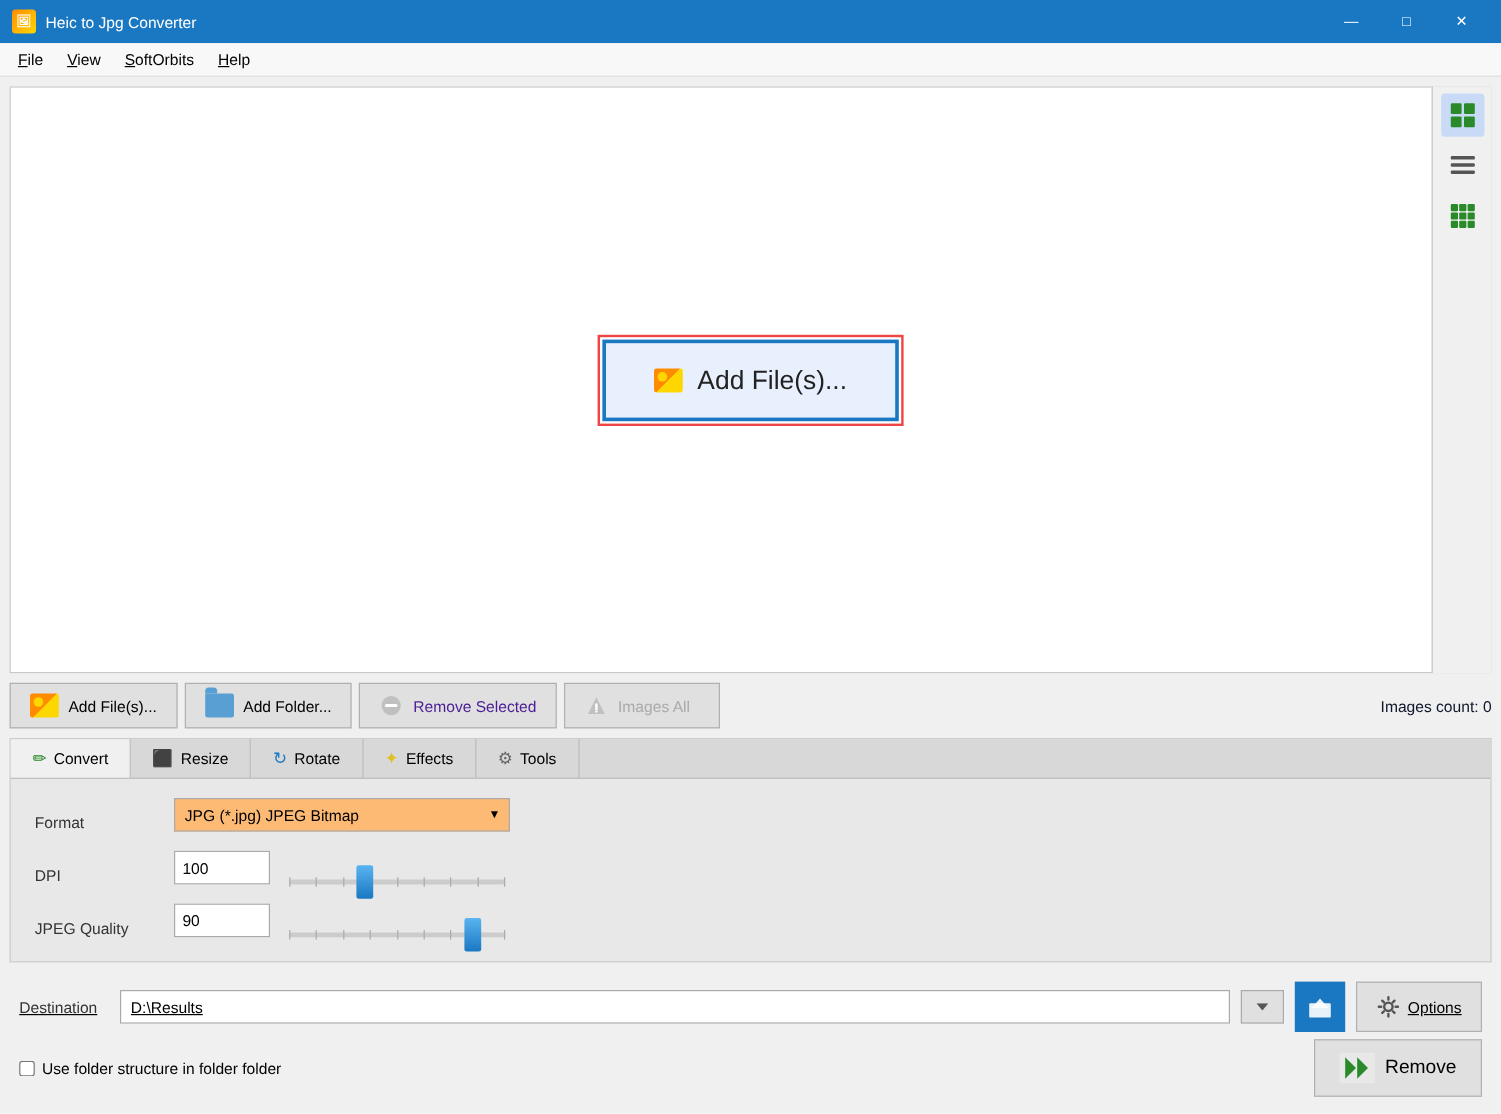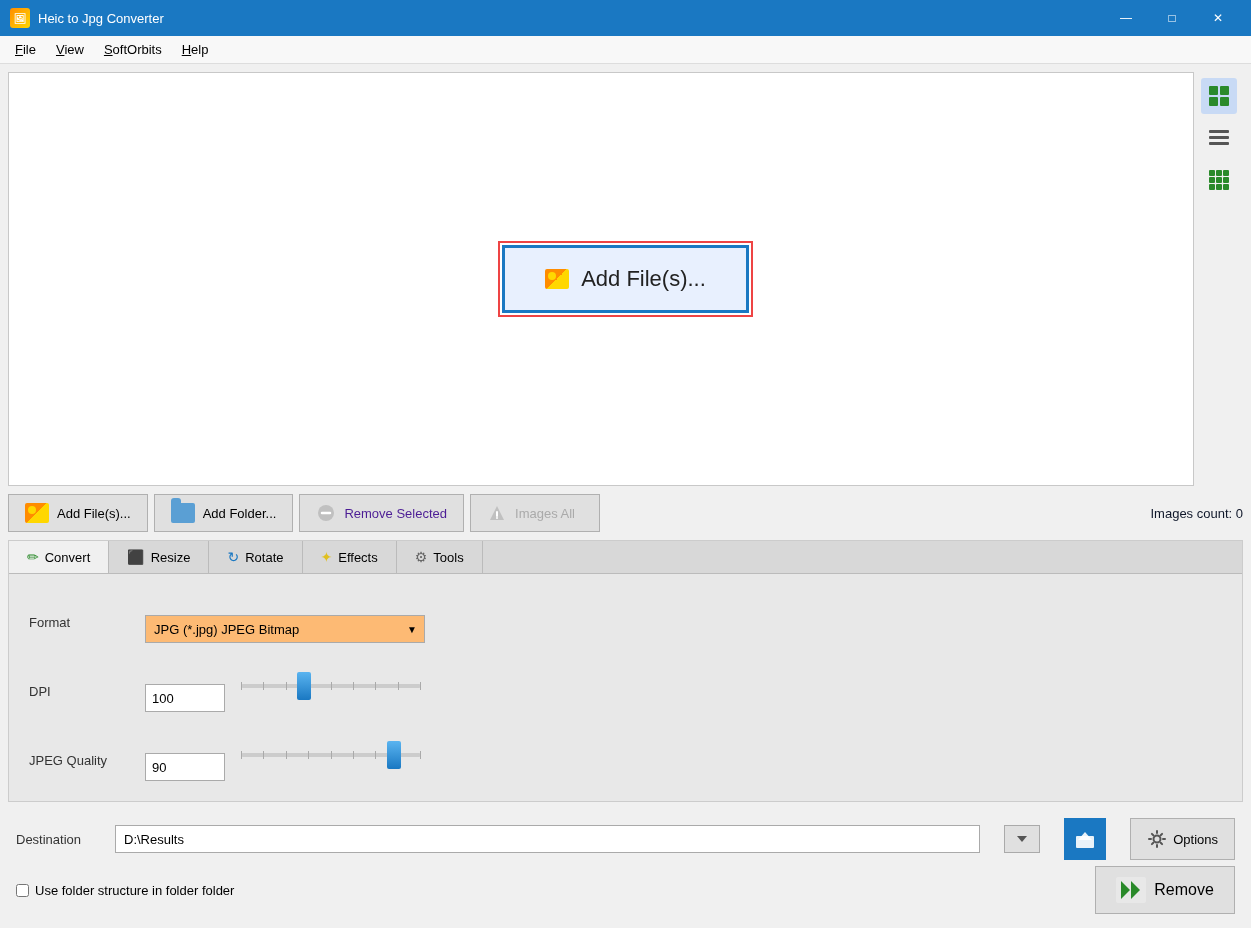--- a/index.html
+++ b/index.html
@@ -161,23 +161,22 @@
 
     #settings-content {
       padding: 16px 20px 20px 20px;
       display: flex;
       flex-direction: column;
       gap: 16px;
     }
 
     .setting-row {
       display: flex;
-      align-items: flex-start;
+      align-items: flex-end;
       gap: 16px;
-      margin-top: 25px;
     }
 
     .setting-label {
       width: 100px;
       font-size: 13px;
       color: #333;
     }
 
     .select-wrapper {
       position: relative;
@@ -243,21 +242,22 @@
       background: #f0f0f0;
       padding: 6px 8px;
       display: flex;
       flex-direction: column;
       gap: 6px;
     }
 
     #destination-row {
       display: flex;
       align-items: center;
-      gap: 24px;
+      gap: 9px;
+      text-decoration: underline;
     }
 
     .dest-label {
       font-size: 13px;
       color: #333;
       min-width: 75px;
     }
 
     .dest-input {
       flex: 1;

